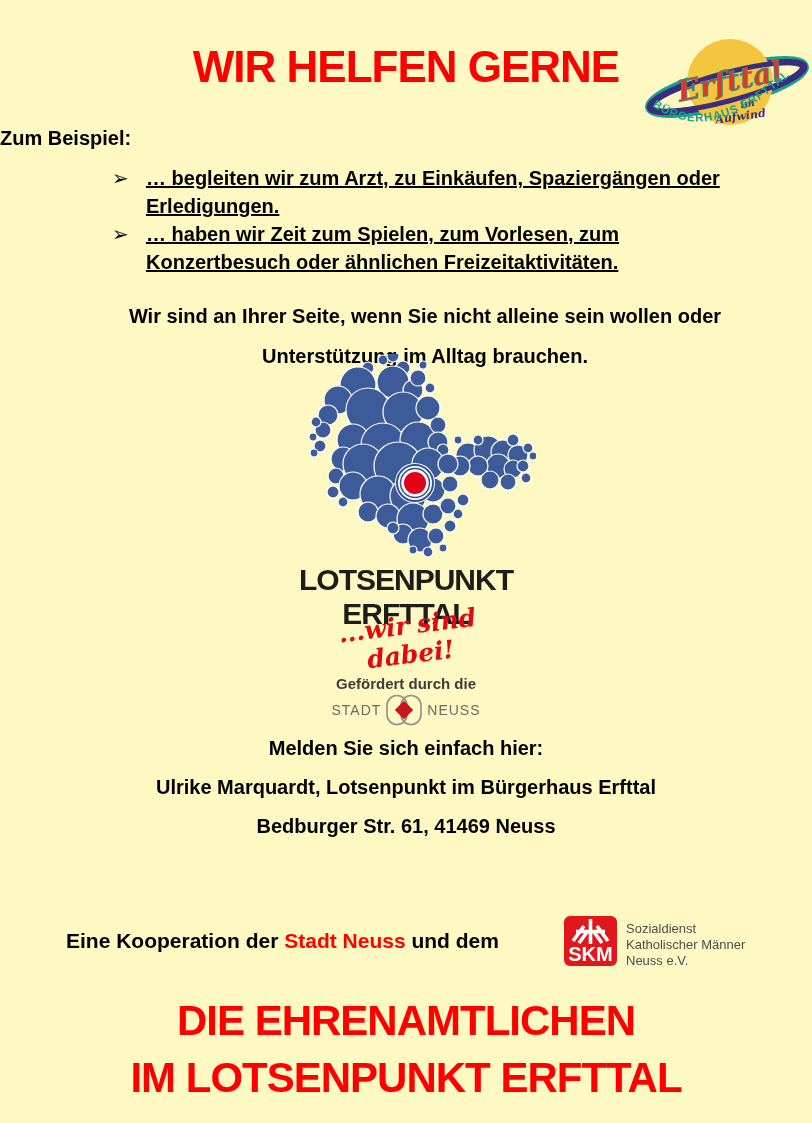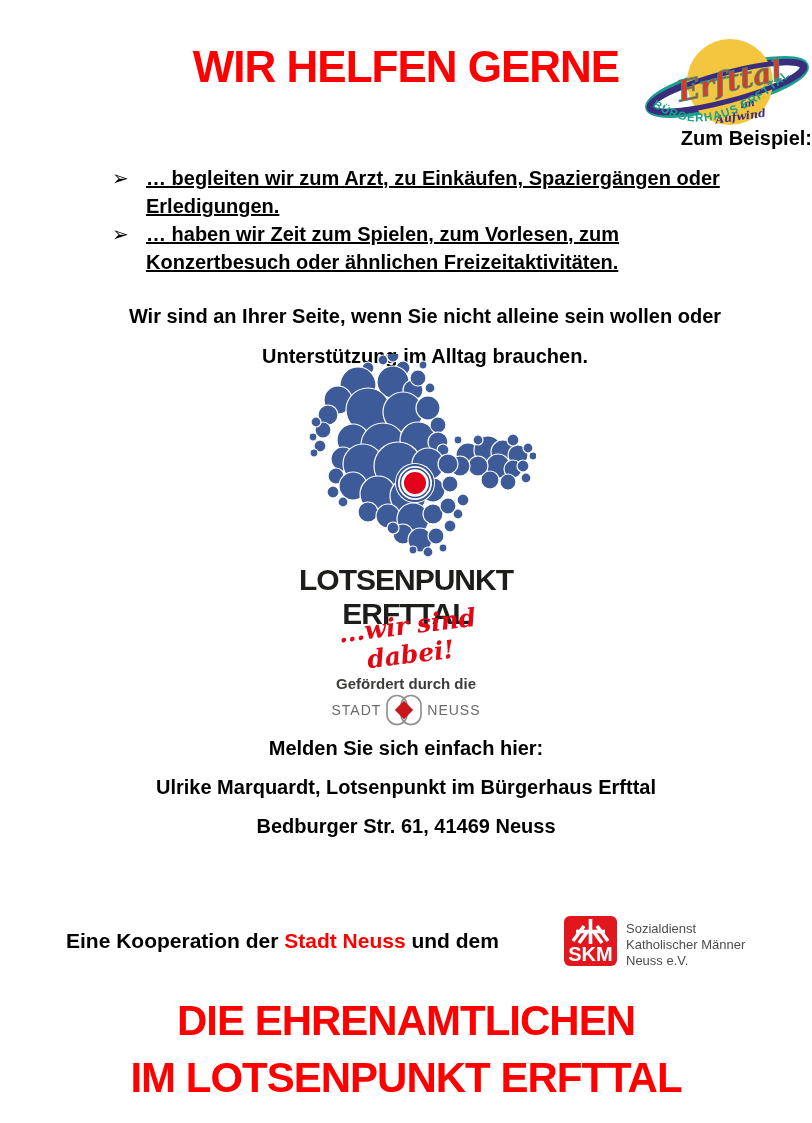--- a/index.html
+++ b/index.html
@@ -1,27 +1,27 @@
 <!DOCTYPE html>
 <html><head>
 <meta charset="utf-8">
 <style>
   html,body{margin:0;padding:0;background:#888;}
   .page{
     position:relative; width:812px; height:1123px; margin:0 auto;
-    background:#ffffff; overflow:hidden;
+    background:#fef9c3; overflow:hidden;
     font-family:"Liberation Sans", sans-serif; color:#000;
   }
   .title{
     position:absolute; top:42px; left:0; right:0; text-align:center;
     font-size:44px; font-weight:bold; letter-spacing:-1px; color:#fe0000;
   }
   .erfttal-logo{ position:absolute; left:642px; top:30px; width:170px; height:110px; }
   .subtitle{
-    position:absolute; top:127px; left:0; right:0; text-align:right;
+    position:absolute; top:127px; left:0; right:15px; text-align:left;
     font-size:20px; font-weight:bold;
   }
   .bullets{
     position:absolute; top:164px; left:112px; width:648px;
     list-style:none; margin:0; padding:0;
     font-size:20px; font-weight:bold; line-height:28px;
   }
   .bullets li{ display:flex; }
   .bullets .arrow{ width:34px; flex:none; font-weight:normal; }
   .bullets .btxt{ max-width:612px;text-decoration:underline; }

